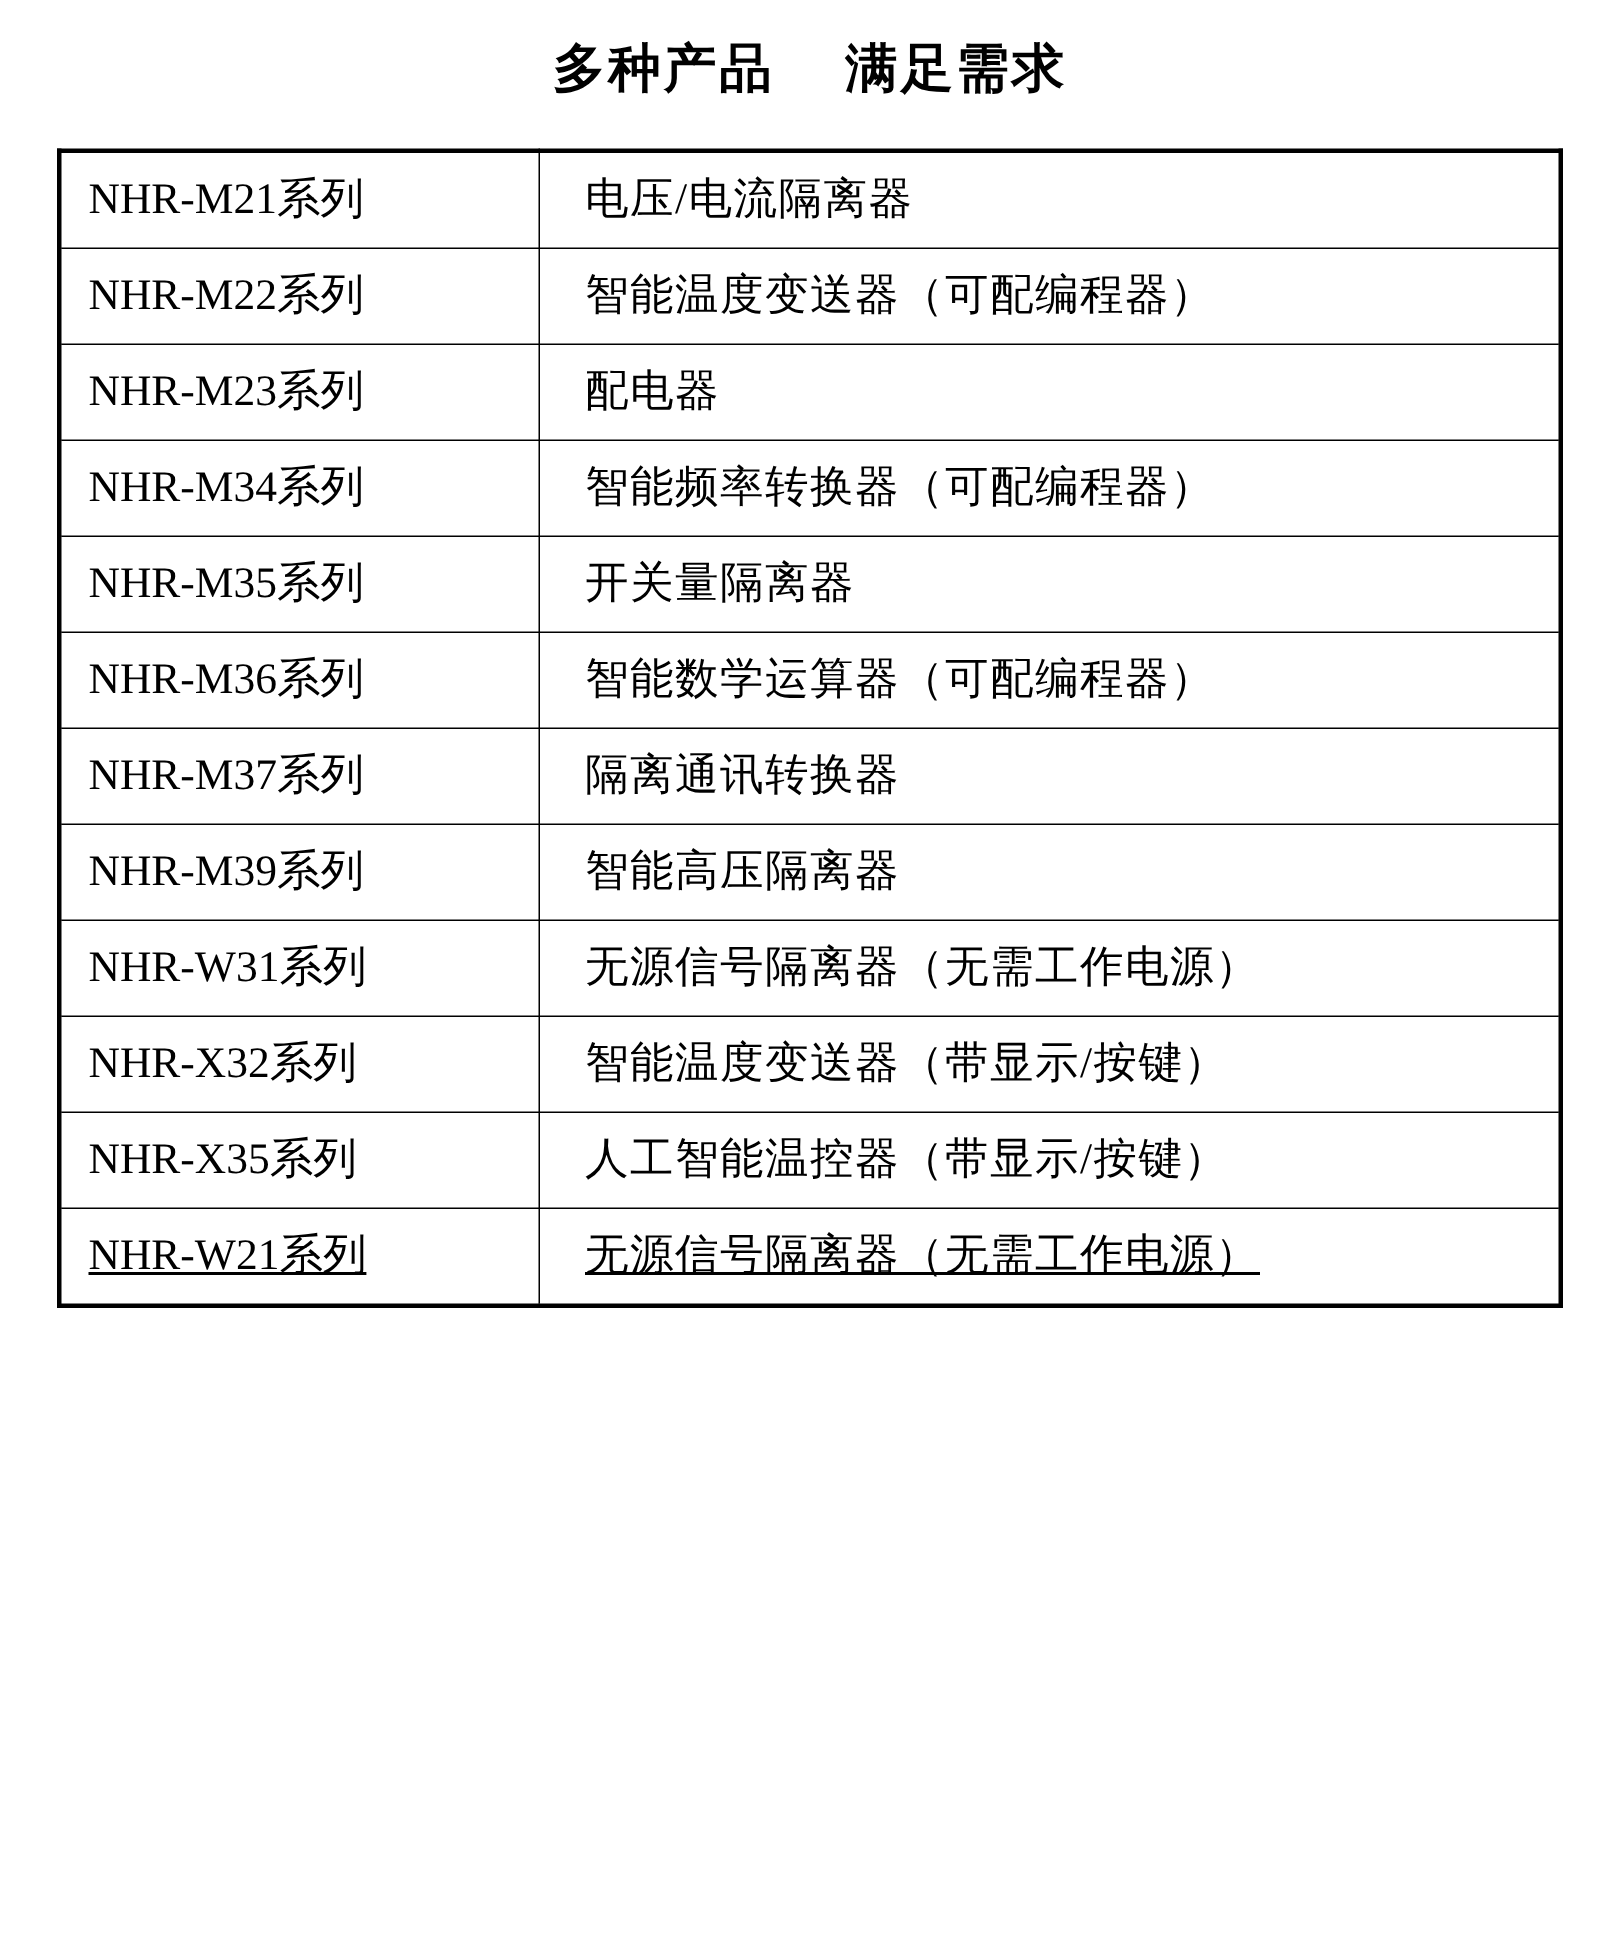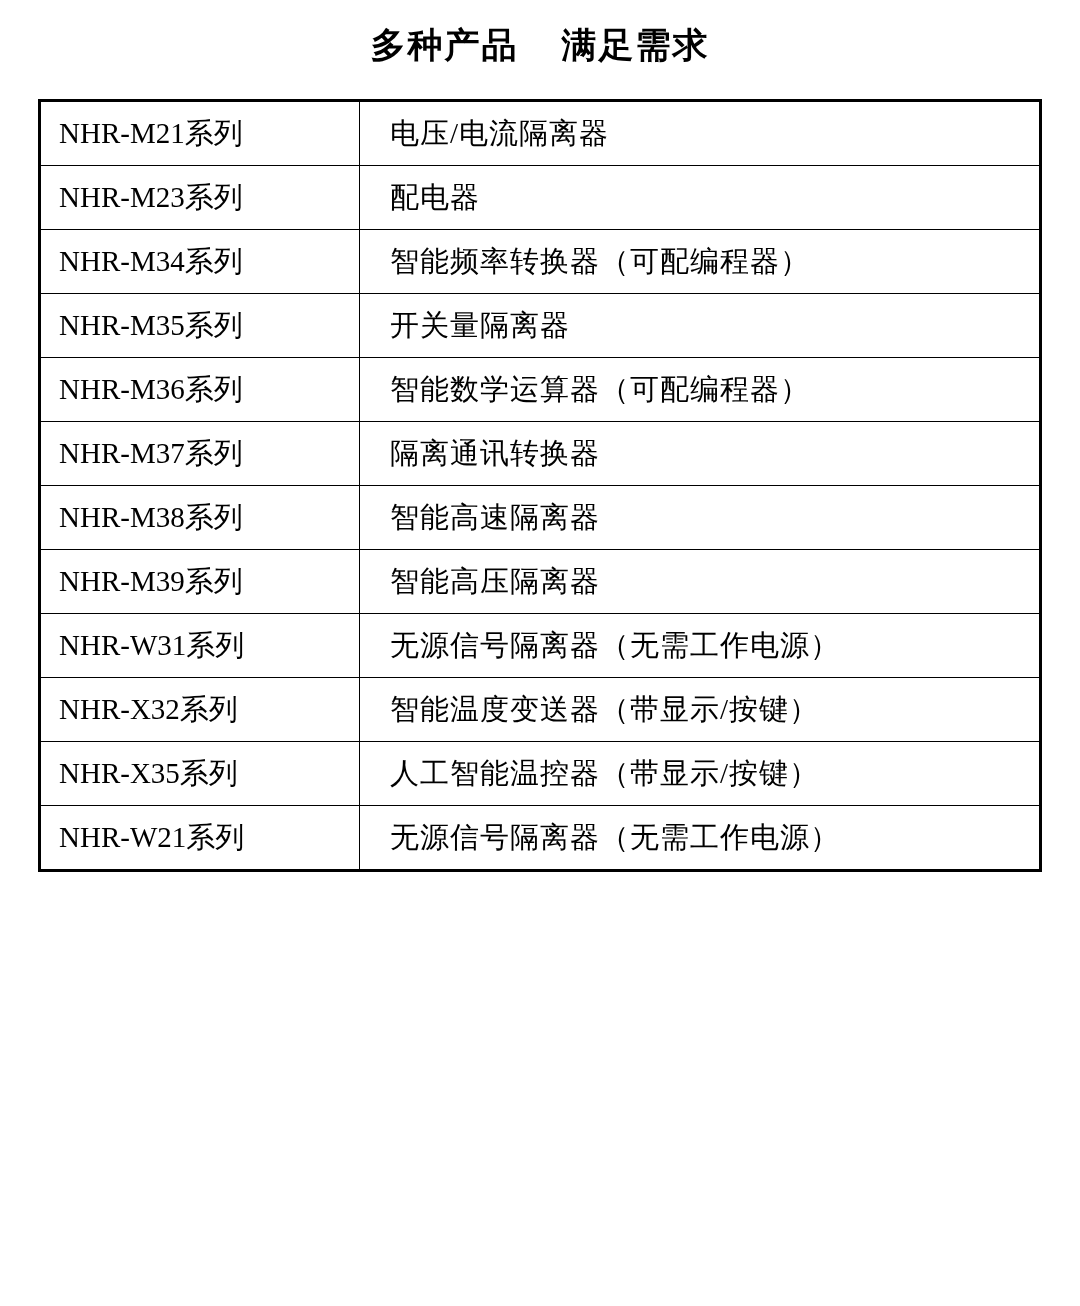--- a/index.html
+++ b/index.html
@@ -15,21 +15,21 @@
     overflow: hidden;
   }
   .page {
     position: relative;
     width: 1080px;
     height: 1306px;
     box-sizing: border-box;
   }
   .doc-title {
     text-align: center;
-    font-family: Liberation Serif, serif;
+    font-family: Liberation Sans, sans-serif;
     font-weight: bold;
     font-size: 35px;
     letter-spacing: 2px;
     padding-top: 22px;
     padding-bottom: 0;
     white-space: pre;
   }
   .table-wrap {
     margin: 30px 38px 0 38px;
   }
@@ -55,20 +55,21 @@
   }
   table.product-table td.desc {
     padding-left: 30px;
     letter-spacing: 1px;
   }
   table.product-table tr:first-child td {
     border-top: none;
   }
   table.product-table tr:last-child td {
     border-bottom: none;
+    text-decoration: underline;
   }
   table.product-table td.code {
     border-left: none;
   }
   table.product-table td.desc {
     border-right: none;
   }
 </style>
 </head>
 <body>
@@ -78,42 +79,42 @@
   <div class="doc-title">多种产品    满足需求</div>
 
   <div class="table-wrap">
     <table class="product-table">
       <tbody>
           <tr>
             <td class="code">NHR-M21系列</td>
             <td class="desc">电压/电流隔离器</td>
           </tr>
           <tr>
+            <td class="code">NHR-M22系列</td>
+            <td class="desc">智能温度变送器（可配编程器）</td>
+          </tr>
+          <tr>
             <td class="code">NHR-M23系列</td>
             <td class="desc">配电器</td>
           </tr>
           <tr>
             <td class="code">NHR-M34系列</td>
             <td class="desc">智能频率转换器（可配编程器）</td>
           </tr>
           <tr>
             <td class="code">NHR-M35系列</td>
             <td class="desc">开关量隔离器</td>
           </tr>
           <tr>
             <td class="code">NHR-M36系列</td>
             <td class="desc">智能数学运算器（可配编程器）</td>
           </tr>
           <tr>
             <td class="code">NHR-M37系列</td>
             <td class="desc">隔离通讯转换器</td>
-          </tr>
-          <tr>
-            <td class="code">NHR-M38系列</td>
-            <td class="desc">智能高速隔离器</td>
           </tr>
           <tr>
             <td class="code">NHR-M39系列</td>
             <td class="desc">智能高压隔离器</td>
           </tr>
           <tr>
             <td class="code">NHR-W31系列</td>
             <td class="desc">无源信号隔离器（无需工作电源）</td>
           </tr>
           <tr>

